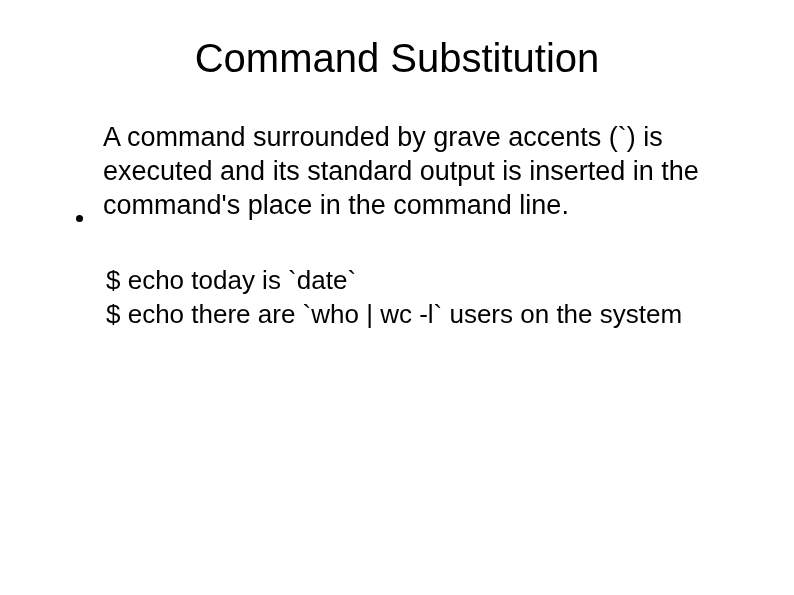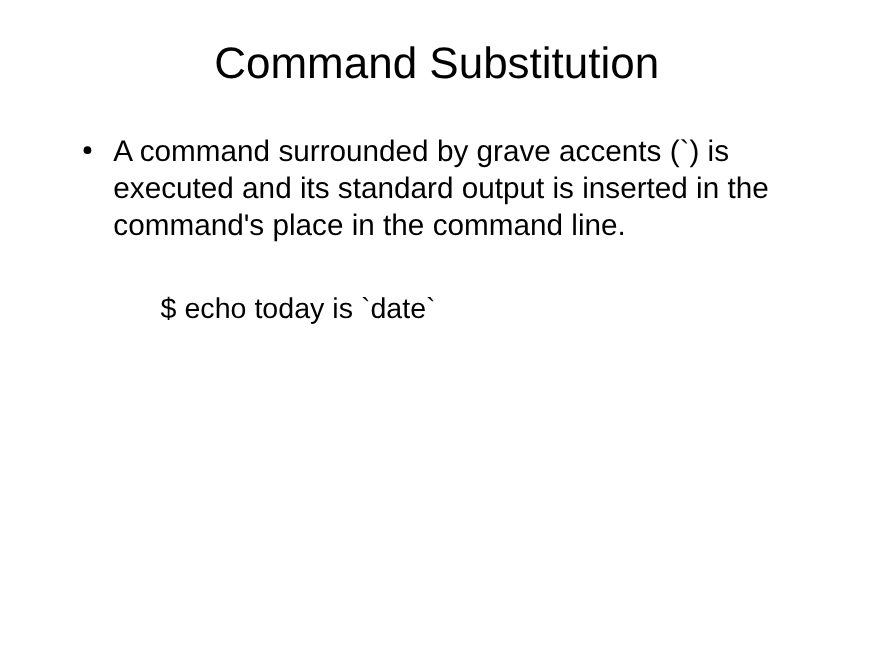--- a/index.html
+++ b/index.html
@@ -21,21 +21,21 @@
   }
   .title {
     text-align: center;
     font-size: 40px;
     font-weight: 400;
     margin: 0 0 40px 0;
     letter-spacing: 0px;
   }
   .bullet-row {
     display: flex;
-    align-items: flex-start;
+    align-items: flex-end;
     margin-left: 16px;
     margin-bottom: 42px;
   }
   .bullet-dot {
     width: 7px;
     height: 7px;
     border-radius: 50%;
     background: #000000;
     margin-top: 12px;
     margin-right: 20px;
@@ -46,32 +46,32 @@
     line-height: 1.25;
     max-width: 620px;
   }
   .example {
     margin-left: 46px;
     font-size: 26px;
     line-height: 1.28;
   }
   .example div {
     white-space: pre-wrap;
-    margin-left: 40px;
   }
 </style>
 </head>
 <body>
 
 <div class="slide">
 
   <h1 class="title">Command Substitution</h1>
 
   <div class="bullet-row">
     <span class="bullet-dot"></span>
     <div class="bullet-text">A command surrounded by grave accents (`) is executed and its standard output is inserted in the command's place in the command line.</div>
   </div>
 
   <div class="example">
     <div>$ echo today is `date`</div>
+    <div>$ echo there are `who | wc -l` users on the system</div>
   </div>
 
 </div>
 
 </body></html>

